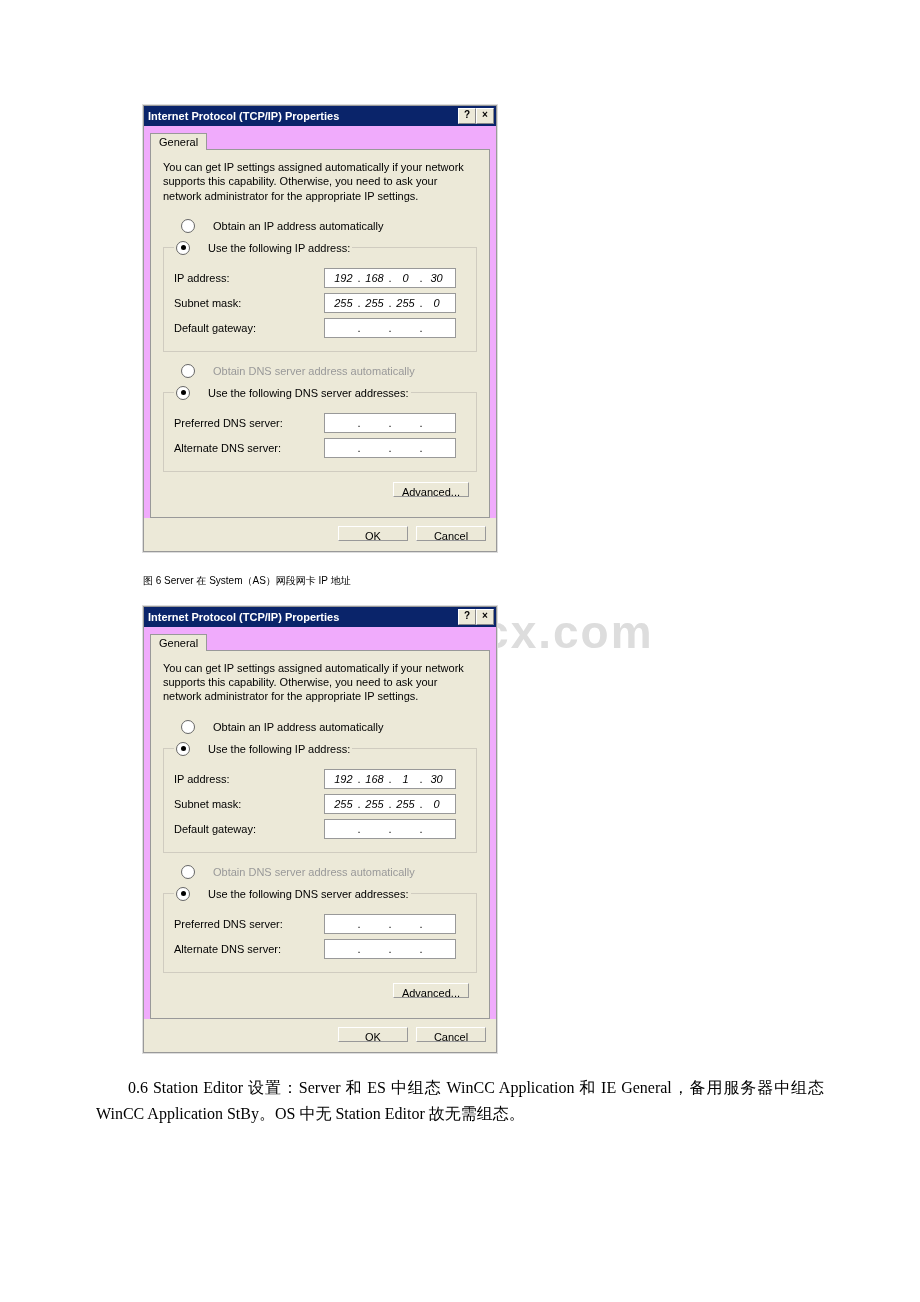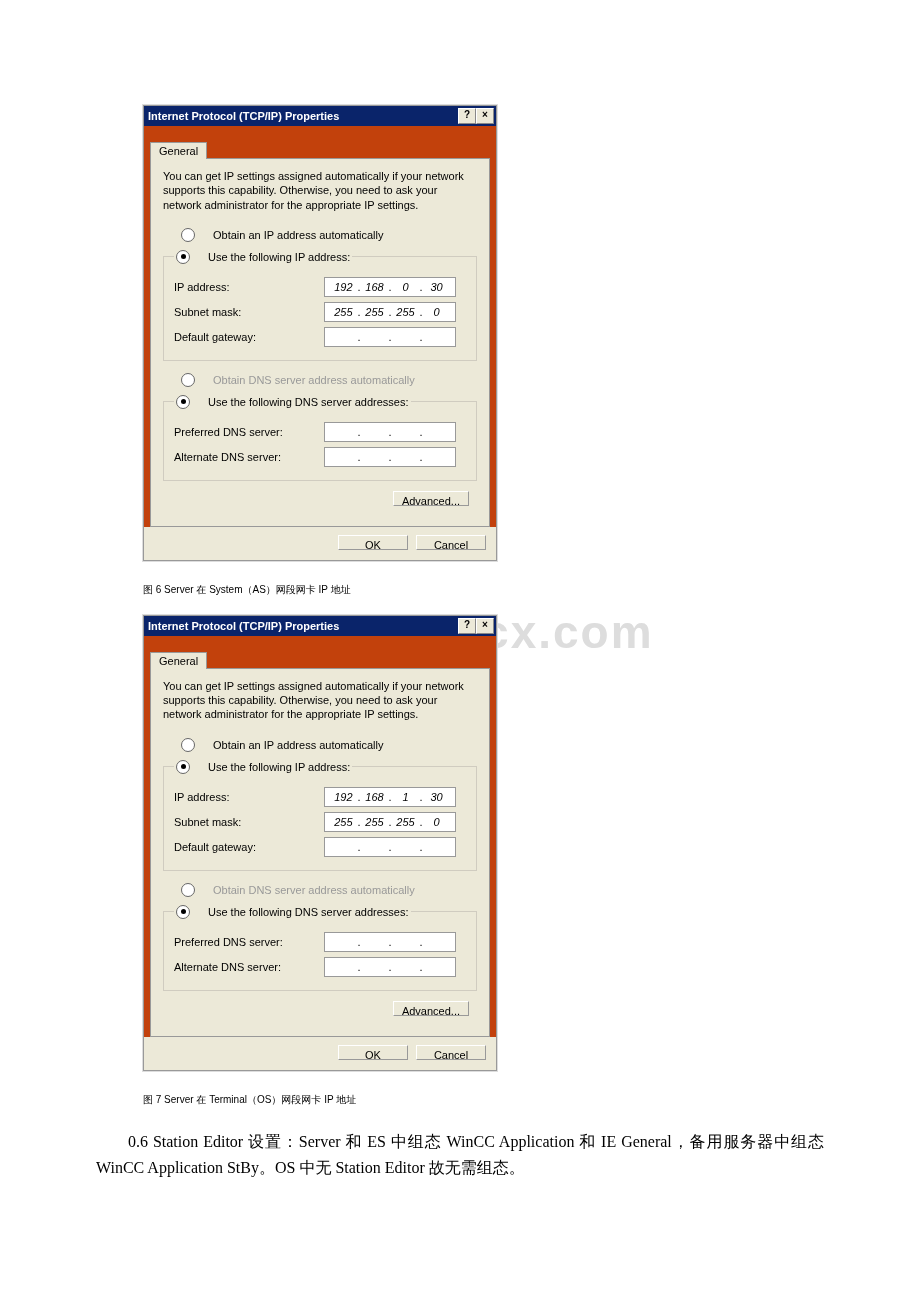--- a/index.html
+++ b/index.html
@@ -15,21 +15,21 @@
       min-height: 1302px;
       background: #fff;
       padding: 105px 0 0 0;
       box-sizing: border-box;
       position: relative;
     }
     .dialog {
       width: 352px;
       margin-left: 143px;
       border: 1px solid #999;
-      background: #c2410c;
+      background: #f0abfc;
       box-shadow: 0 0 0 1px #ddd;
     }
     .titlebar {
       background: #0a246a;
       color: #fff;
       font-weight: bold;
       font-size: 11px;
       display: flex;
       align-items: center;
       justify-content: space-between;
@@ -58,21 +58,20 @@
     }
     .tab {
       display: inline-block;
       background: #ece9d8;
       border: 1px solid #999;
       border-bottom: none;
       padding: 2px 8px;
       font-size: 11px;
       position: relative;
       top: 1px;
-      margin-top: 9px;
     }
     .tab-panel {
       border: 1px solid #999;
       margin: 0 6px 0 6px;
       padding: 10px 12px 19px 12px;
       background: #ece9d8;
     }
     .desc {
       font-size: 11px;
       line-height: 1.3;
@@ -404,17 +403,16 @@
       <div class="adv-row">
         <span class="btn">Advanced...</span>
       </div>
     </div>
     <div class="dlg-buttons">
       <span class="btn">OK</span>
       <span class="btn">Cancel</span>
     </div>
   </div>
 
-  <div class="caption">图 7 Server 在 Terminal（OS）网段网卡 IP 地址</div>
 
   <div class="bodytext">0.6 Station Editor 设置：Server 和 ES 中组态 WinCC Application 和 IE General，备用服务器中组态 WinCC Application StBy。OS 中无 Station Editor 故无需组态。</div>
 
 </div>
 
 </body></html>

